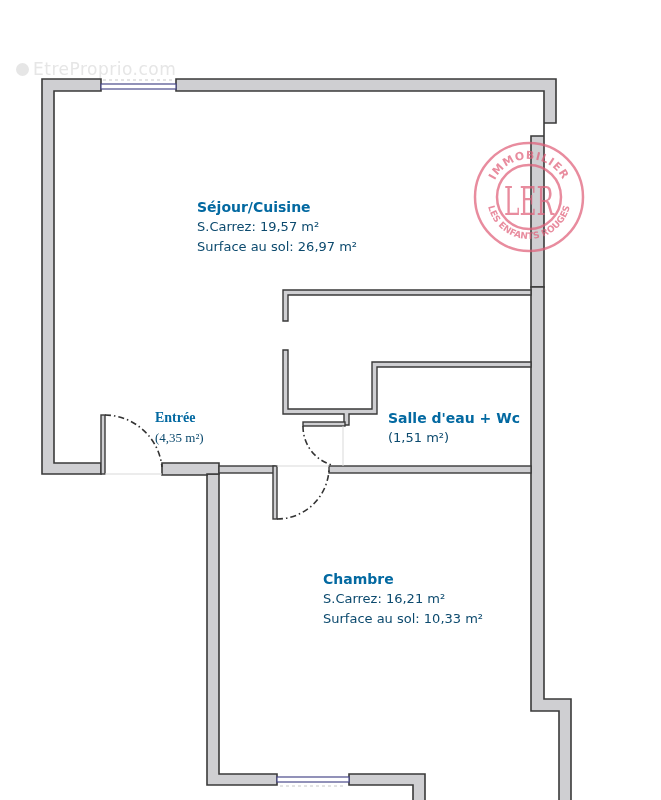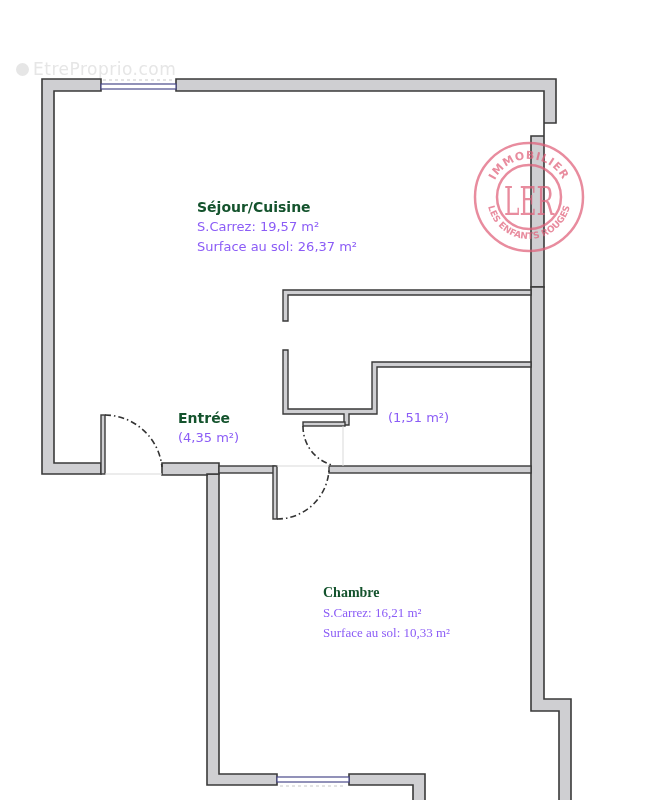--- a/index.html
+++ b/index.html
@@ -5,22 +5,22 @@
   html, body { margin: 0; padding: 0; background: #ffffff; }
   #stage { position: relative; width: 661px; height: 800px; overflow: hidden; background: #fff; font-family: "DejaVu Sans", "Liberation Sans", sans-serif; margin-top: 37px; }
   svg.plan { position: absolute; left: 0; top: 0; }
   .wall { fill: #cfcfd2; stroke: #3a3a3a; stroke-width: 1.6; stroke-linejoin: miter; }
   .thin { fill: #cfcfd2; stroke: #3a3a3a; stroke-width: 1.4; }
   .window-glass { fill: #ffffff; stroke: #4a4a8a; stroke-width: 1.2; }
   .swing { fill: none; stroke: #333; stroke-width: 1.6; stroke-dasharray: 6 3 1.5 3; }
   .sill { stroke: #c8c8c8; stroke-width: 1; stroke-dasharray: 3 3; }
   .threshold { stroke: #d9d9d9; stroke-width: 1; }
   .label { position: absolute; white-space: nowrap; line-height: 20px; }
-  .room-name { font-weight: bold; font-size: 14px; color: #14532d; }
-  .room-sub { font-size: 13px; color: #8b5cf6; }
+  .room-name { font-weight: bold; font-size: 14px; color: #0369a1; }
+  .room-sub { font-size: 13px; color: #0c4a6e; }
   .watermark { position: absolute; left: 16px; top: 22px; font-size: 17px; color: #e6e6e6; letter-spacing: 0.5px; }
   .watermark .dot { display: inline-block; width: 13px; height: 13px; border-radius: 50%; background: #e6e6e6; margin-right: 4px; vertical-align: -1px; }
   .logo { position: absolute; left: 473px; top: 104px; width: 112px; height: 112px; opacity: 0.72; }
 </style>
 </head>
 <body>
 
 <div id="stage">
 
   <div class="watermark">
@@ -88,31 +88,32 @@
     </text>
     <text font-family="DejaVu Sans, sans-serif" font-size="9" font-weight="bold" fill="#e0607a">
       <textPath href="#arcBot" startOffset="50%" text-anchor="middle">LES ENFANTS ROUGES</textPath>
     </text>
     <text x="56" y="74" text-anchor="middle" font-family="DejaVu Serif, serif" font-size="40" fill="#e0607a" textLength="50" lengthAdjust="spacingAndGlyphs">LER</text>
   </svg>
 
   <div class="label" style="left:197px; top:160px;">
     <div class="room-name">Séjour/Cuisine</div>
     <div class="room-sub">S.Carrez: 19,57 m²</div>
-    <div class="room-sub">Surface au sol: 26,37 m²</div>
+    <div class="room-sub">Surface au sol: 26,97 m²</div>
   </div>
 
-  <div class="label" style="left:178px; top:371px;">
+  <div class="label" style="left:155px; top:371px;font-family:Liberation Serif, serif;">
     <div class="room-name">Entrée</div>
     <div class="room-sub">(4,35 m²)</div>
   </div>
 
   <div class="label" style="left:388px; top:371px;">
+    <div class="room-name">Salle d'eau + Wc</div>
     <div class="room-sub">(1,51 m²)</div>
   </div>
 
-  <div class="label" style="left:323px; top:546px;font-family:Liberation Serif, serif;">
+  <div class="label" style="left:323px; top:532px;">
     <div class="room-name">Chambre</div>
     <div class="room-sub">S.Carrez: 16,21 m²</div>
     <div class="room-sub">Surface au sol: 10,33 m²</div>
   </div>
 
 </div>
 
 </body></html>

